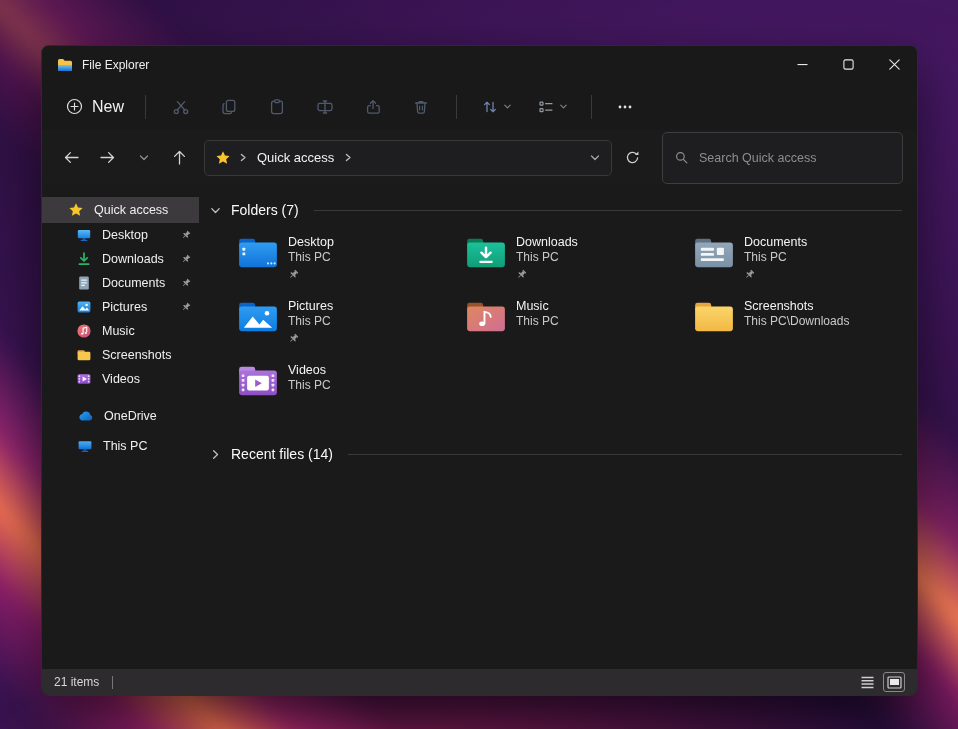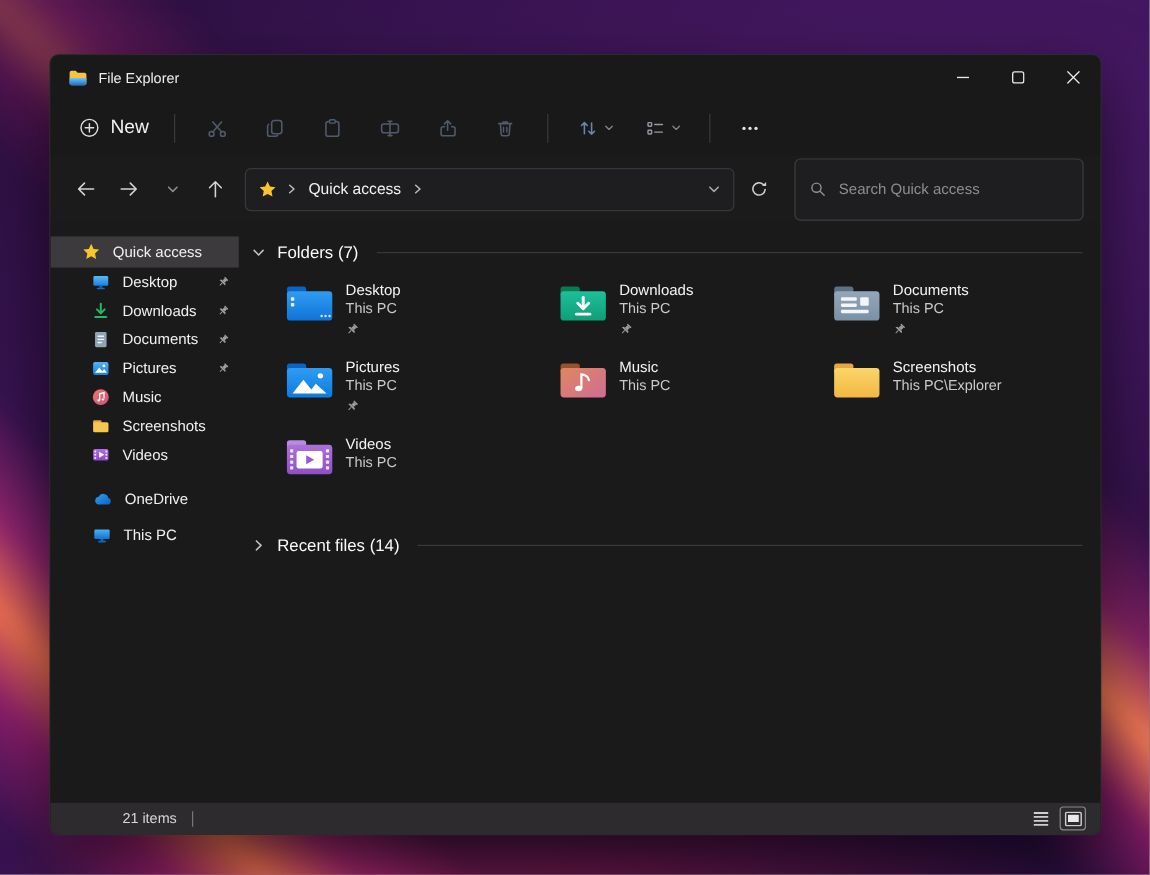--- a/index.html
+++ b/index.html
@@ -79,21 +79,21 @@
   .tiles{ margin:14px 0 16px 28px; display:grid; grid-template-columns:repeat(3,228px); grid-auto-rows:64px; }
   .tile{ display:flex; gap:9px; align-items:flex-start; cursor:default; }
   .tile-icon{ flex:none; margin-top:1px; }
   .tile-text{ display:flex; flex-direction:column; }
   .tile-name{ font-size:12.5px; color:#f4f4f4; line-height:15px; }
   .tile-loc{ font-size:12px; color:#cbcacb; line-height:15px; }
   .tile-pin{ margin-top:4px; height:11px; display:flex; }
 
   
   .statusbar{ height:26px; flex:none; margin-top:auto; background:#2d2b2d; display:flex; align-items:center; padding:0 12px; }
-  .status-count{ font-size:12px; color:#d8d7d8;margin-left:48px; }
+  .status-count{ font-size:12px; color:#d8d7d8; }
   .status-div{ width:1px; height:13px; background:#787678; margin-left:13px; }
   .status-right{ margin-left:auto; display:flex; gap:5px; }
   .sb-btn{ width:22px; height:20px; display:flex; align-items:center; justify-content:center; background:transparent; border:none; border-radius:3px; }
   .sb-btn.active{ outline:1px solid #8a888a; outline-offset:-1px; }
 </style>
 </head>
 <body>
 
 <div class="desktop">
   <div class="ribbon ribbon-tl"></div>
@@ -606,21 +606,21 @@
                   <linearGradient id="gscr" x1="0" y1="0" x2="0" y2="1">
                     <stop offset="0" stop-color="#fbd56a"></stop>
                     <stop offset="1" stop-color="#f2b843"></stop>
                   </linearGradient>
                 </defs>
               <rect x="2" y="3" width="17" height="9" rx="2.5" fill="#e8a63c"></rect>
               <rect x="2" y="7" width="40" height="26" rx="3" fill="url(#gscr)"></rect>
             </svg>
             <div class="tile-text">
               <span class="tile-name">Screenshots</span>
-              <span class="tile-loc">This PC\Explorer</span>
+              <span class="tile-loc">This PC\Downloads</span>
             </div>
           </div>
 
           <div class="tile">
             <svg class="tile-icon" width="42" height="34" viewBox="0 0 44 36">
               <defs>
                   <linearGradient id="gvid" x1="0" y1="0" x2="0" y2="1">
                     <stop offset="0" stop-color="#ab72da"></stop>
                     <stop offset="1" stop-color="#8e4fc4"></stop>
                   </linearGradient>

